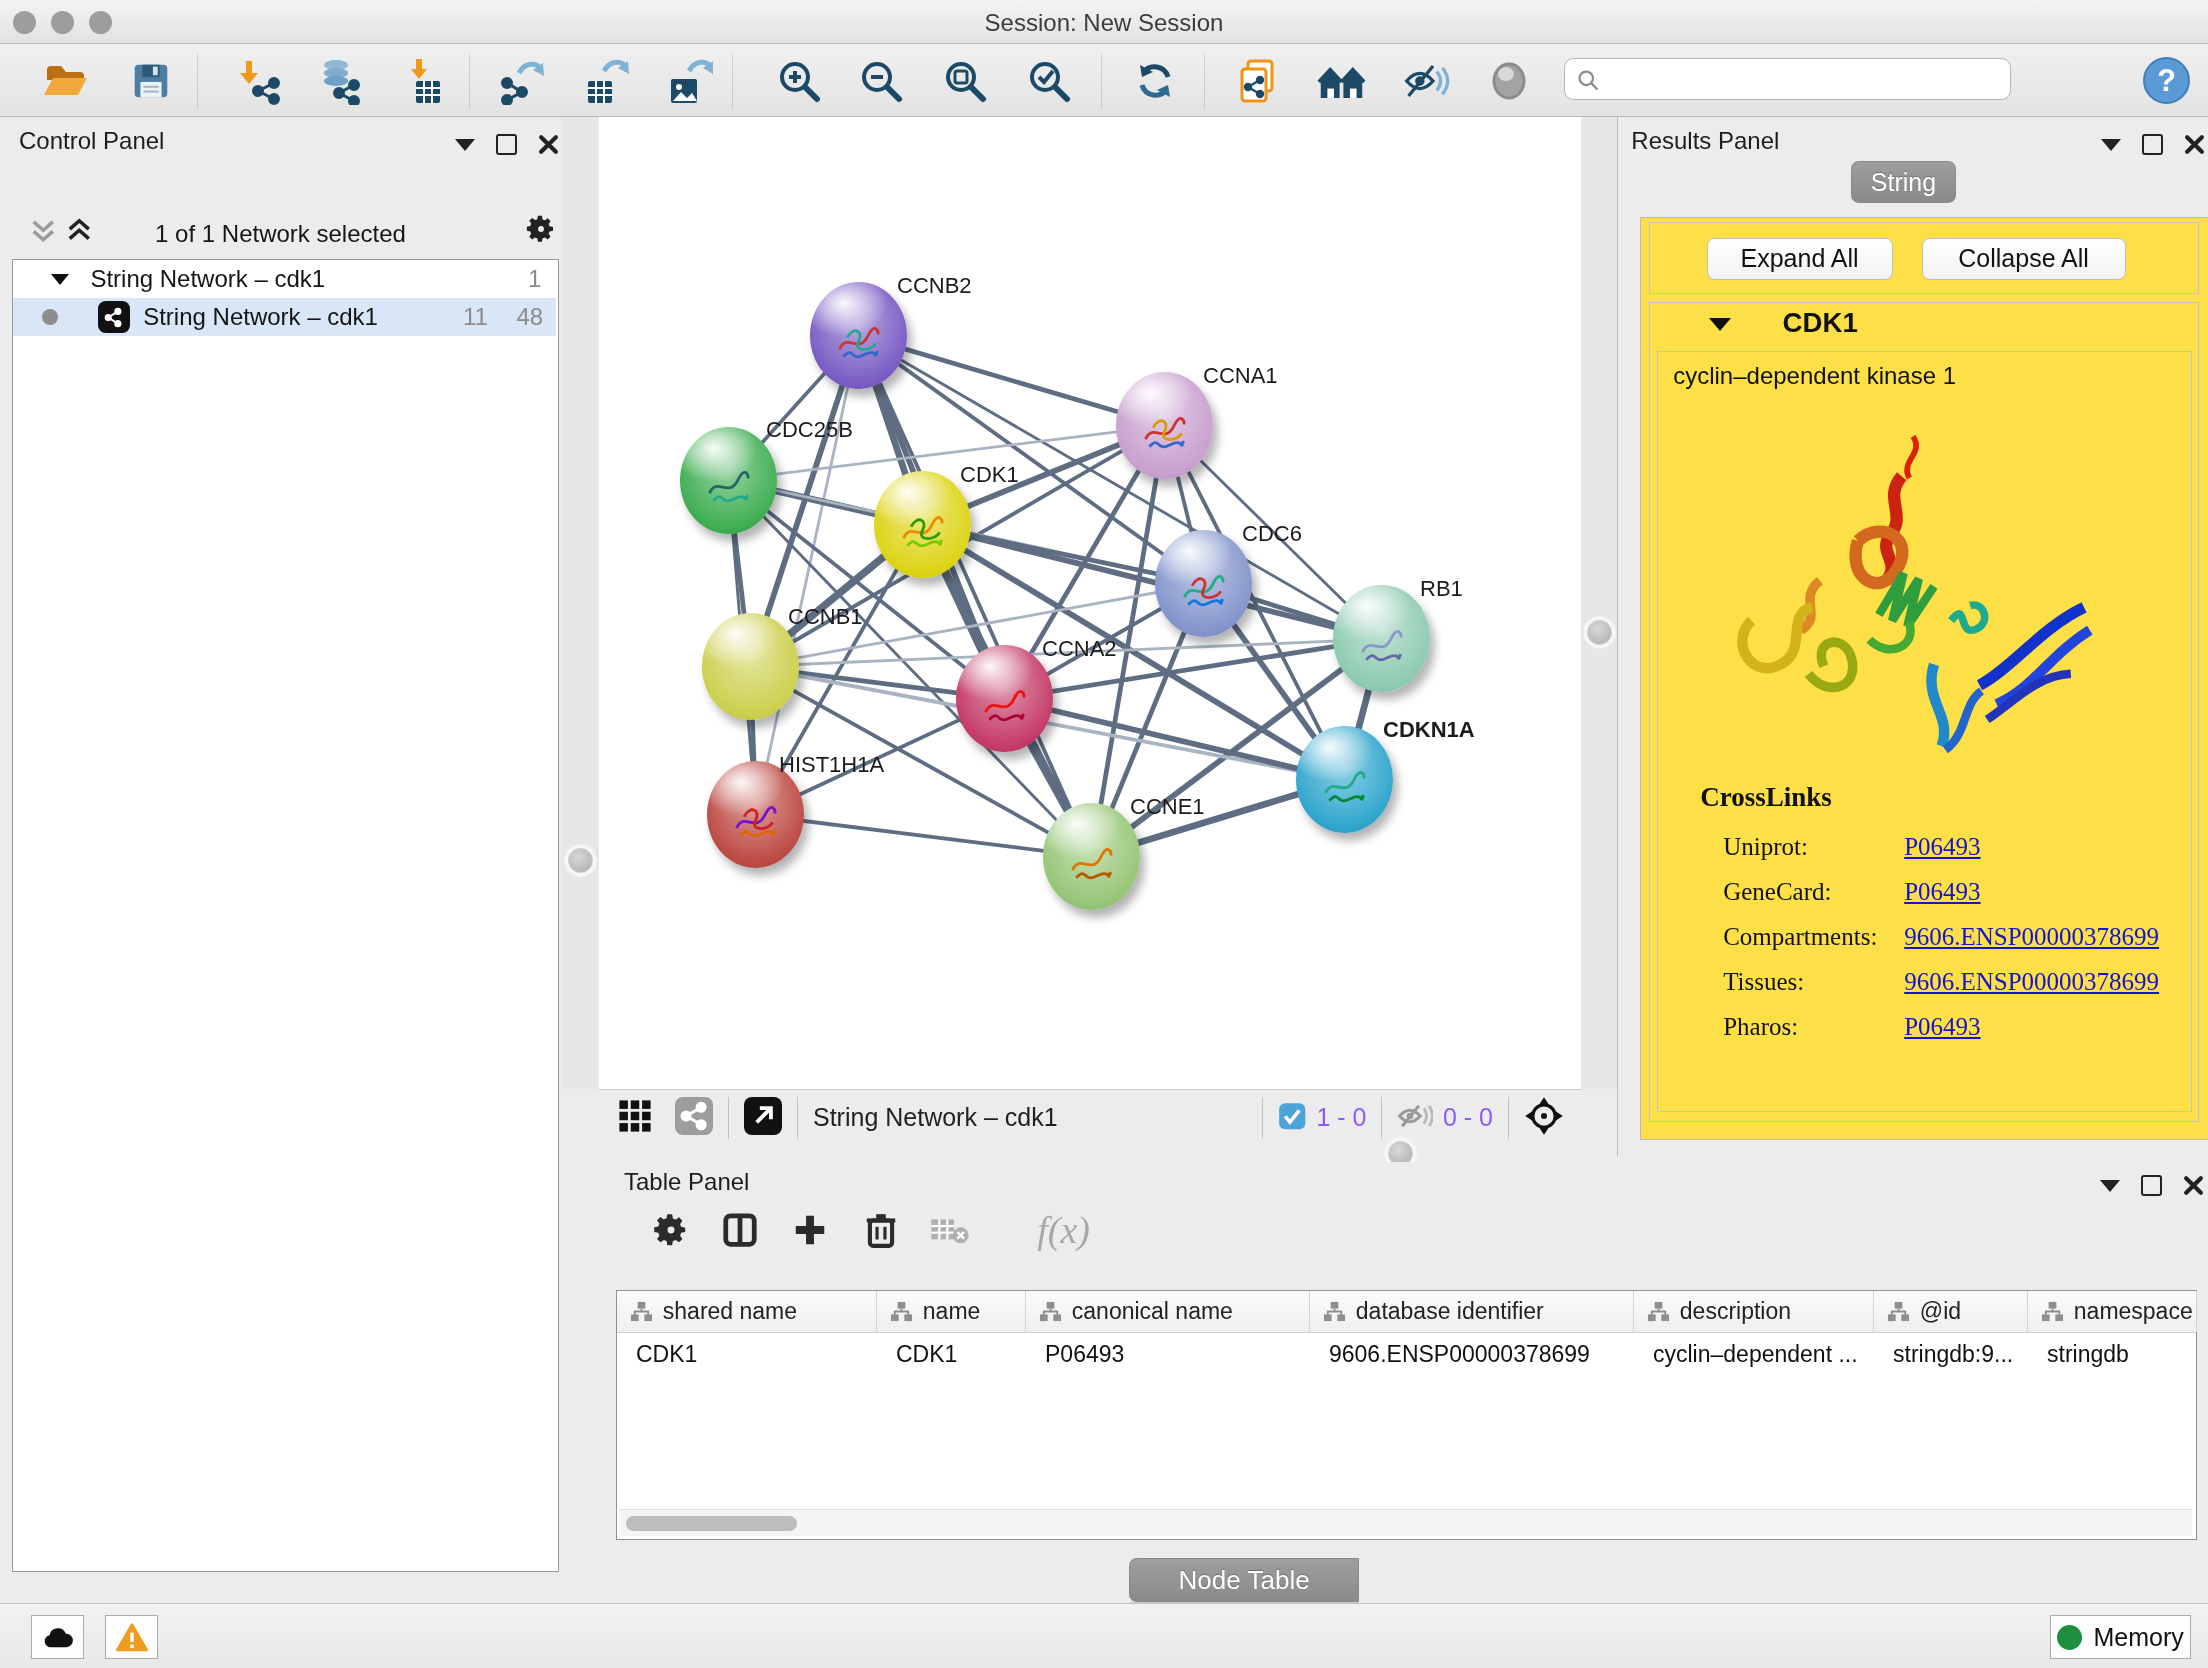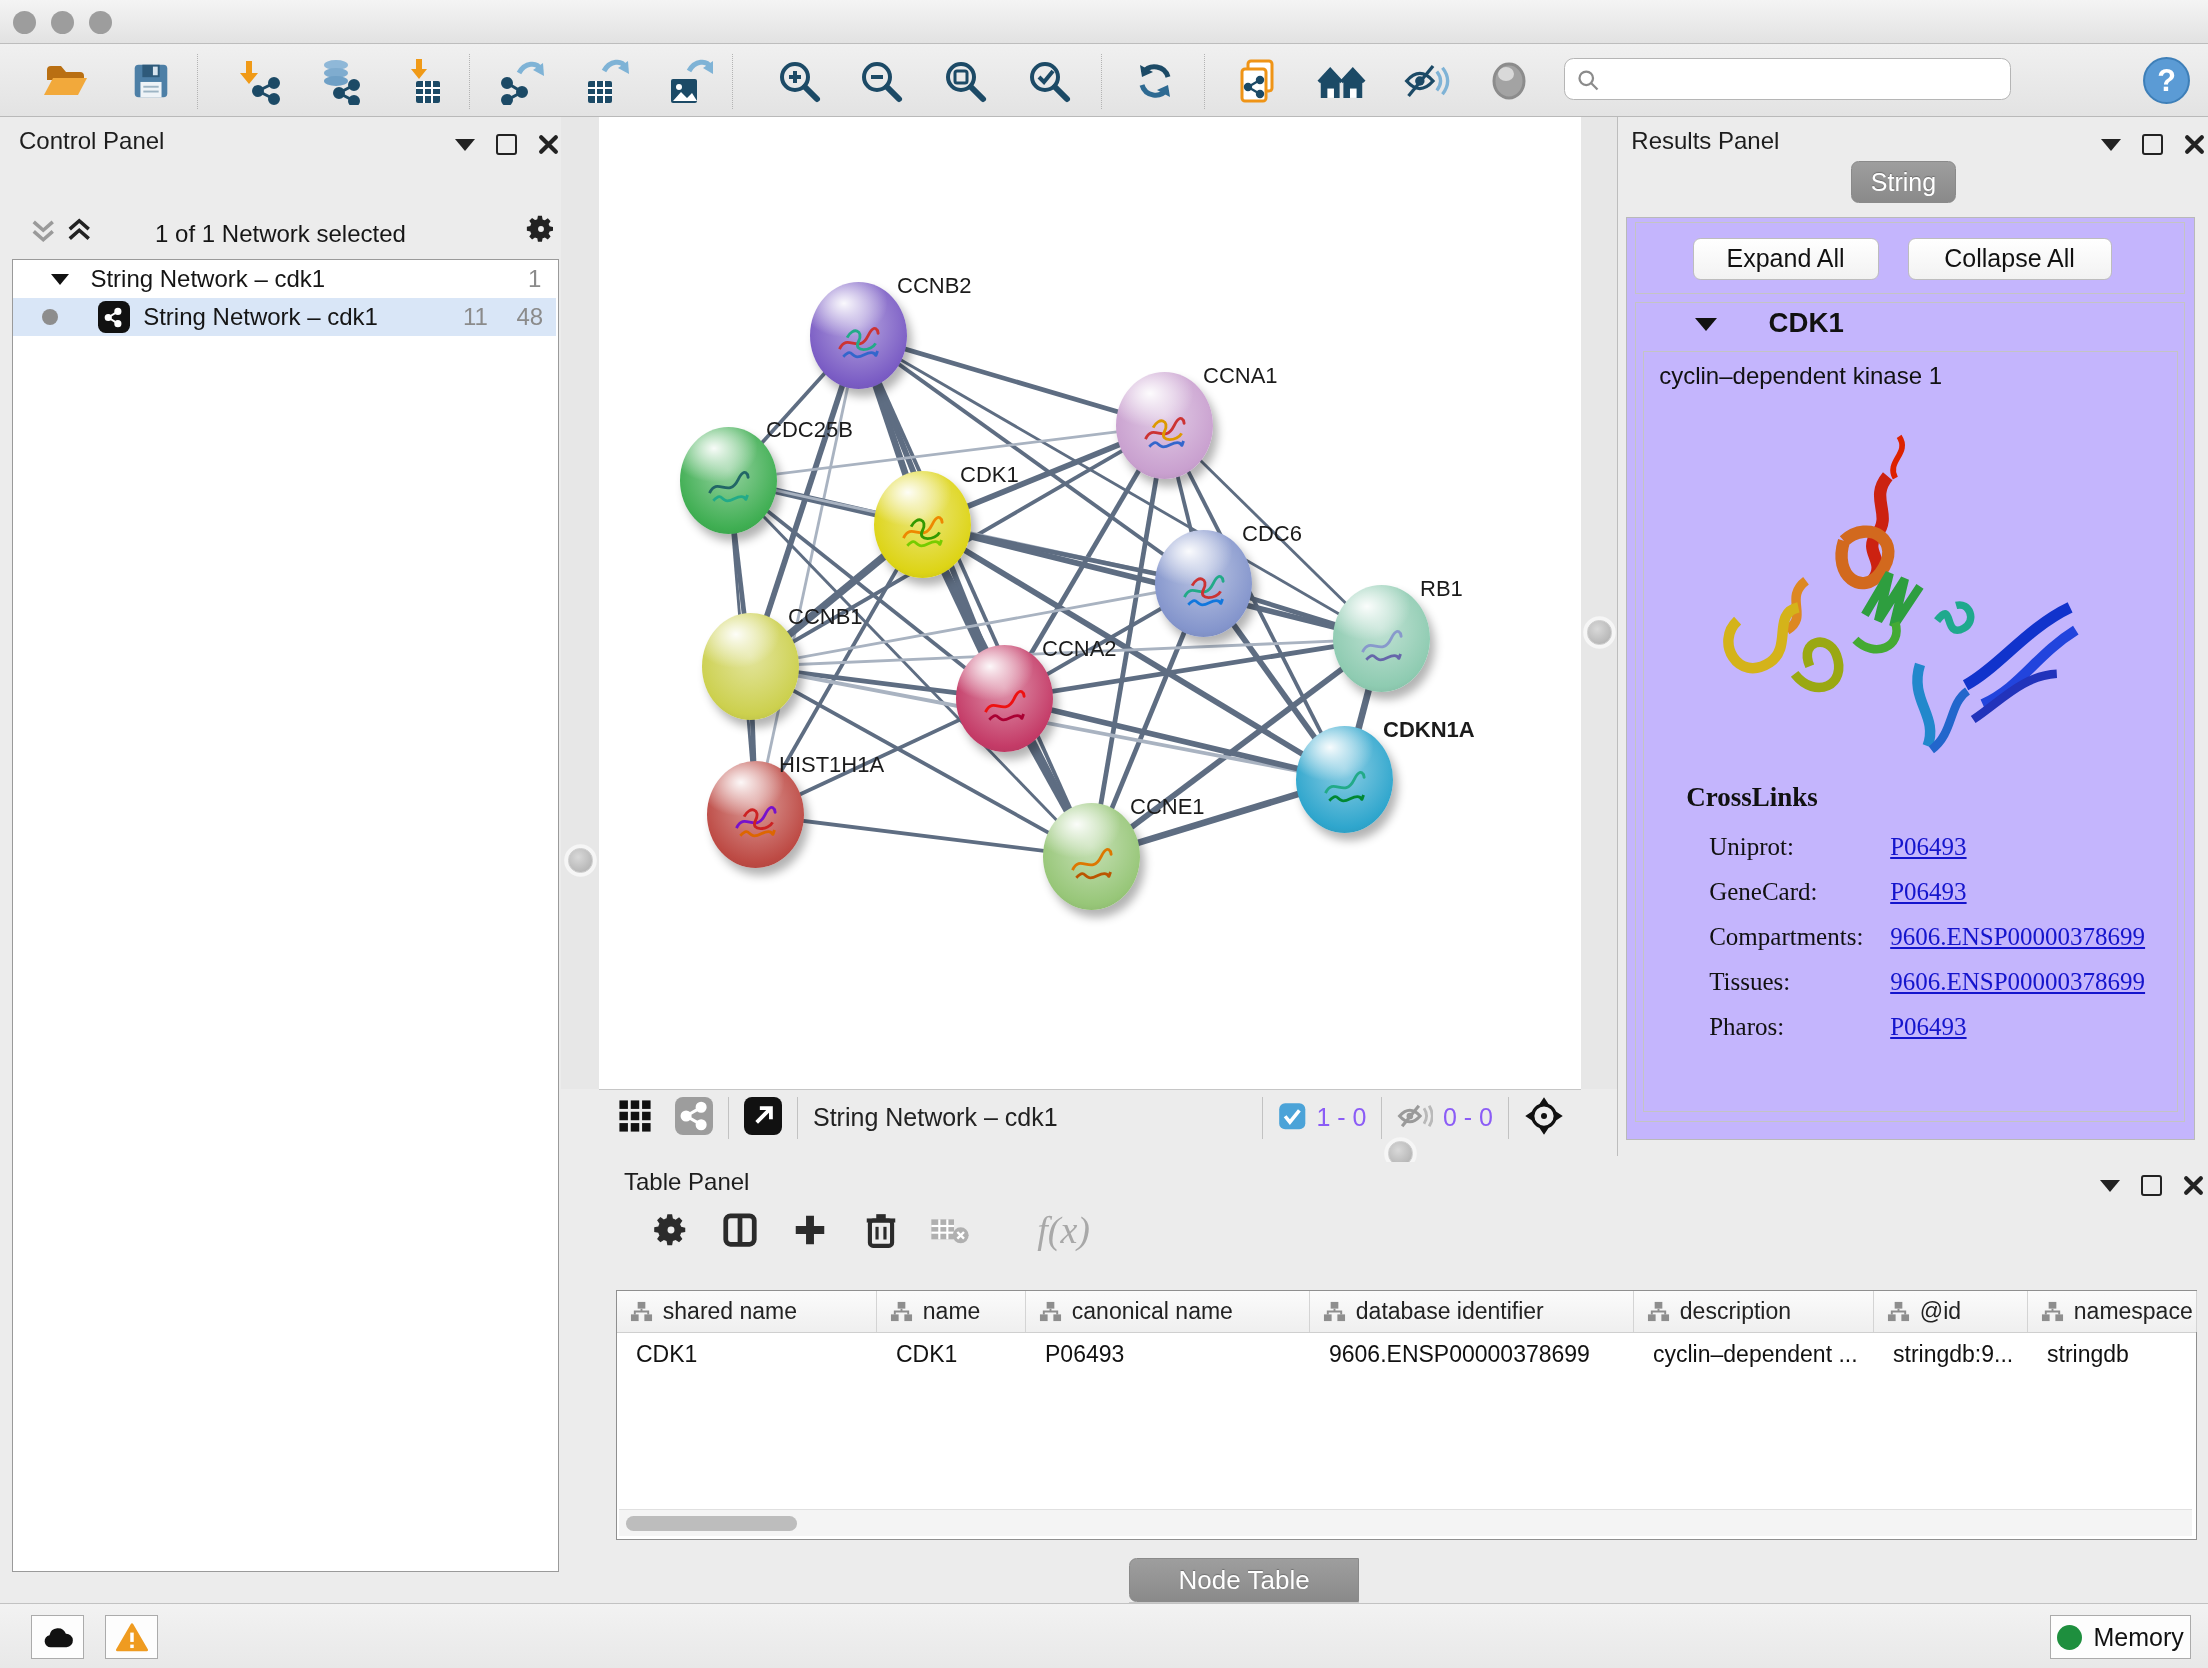--- a/index.html
+++ b/index.html
@@ -52,21 +52,21 @@
   #net-name { font-size:25px; color:#222; }
   .cnt { font-size:25px; color:#8b5cf6; margin-left:9.5px; }
 
   
   .vsplit { top:117px; width:38px; height:972px; background:#e7e7e7; }
   .knob { width:25px; height:25px; border-radius:50%; background:radial-gradient(circle at 40% 35%, #d9d9d9, #ababab); border:1px solid #cfcfcf; box-shadow:0 0 0 3.8px #f6f6f6; }
   #hsplit { left:599px; top:1145px; width:1609px; height:17px; background:#ececec; }
 
   
   #results-panel { left:1617px; top:117px; width:540px; height:1039px; background:#ececec; border-left:1.9px solid #bdbdbd; }
-  #rp-outer { left:8px; top:100px; width:569px; height:923px; border:1.9px solid #b9b9b9; background:#c4b5fd; }
+  #rp-outer { left:22px; top:100px; width:569px; height:923px; border:1.9px solid #b9b9b9; background:#fde047; }
   #rp-tools { left:7.6px; top:3.8px; width:550px; height:72px; border:1px solid #c4c4c4; }
   .rp-btn { top:15px; height:42px; background:linear-gradient(#ffffff,#f2f2f2); border:1px solid #bdbdbd; border-radius:7.6px;
     font-size:25px; color:#111; display:flex; align-items:center; justify-content:center; }
   #rp-entry { left:7.6px; top:84px; width:550px; height:820px; border:1px solid #c4c4c4; }
   #rp-desc-box { left:7.6px; top:48px; width:535px; height:761px; border:1px solid #c4c4c4; }
   .serif { font-family:"Liberation Serif", serif; }
   .xl-label { font-size:25px; color:#111; }
   .xl-link { font-size:25px; color:#1414cc; text-decoration:underline; }
 
   
@@ -89,20 +89,21 @@
   #memory-label { font-size:25px; color:#111; }
   .greendot { width:25px; height:25px; border-radius:50%; background:#1e8f3e; }
 </style>
 </head>
 <body>
 
 <div id="titlebar" class="abs">
   <div class="traffic abs" style="left:13.3px"></div>
   <div class="traffic abs" style="left:51px"></div>
   <div class="traffic abs" style="left:89px"></div>
+  <div id="win-title" class="abs">Session: New Session</div>
 </div>
 
 <div id="toolbar" class="abs">
   <div class="tbtn abs" style="left:38px">
     <svg width="48" height="48" viewBox="0 0 48 48">
       <path d="M6 38 V13 q0-4 4-4 h10 l5 6 h14 q4 0 4 4 v4 H6z" fill="#b96f12"></path>
       <path d="M3 38 L12 21 h34 L37 38 z" fill="#f2a93b"></path>
     </svg>
   </div>
   <div class="tbtn abs" style="left:124px">

